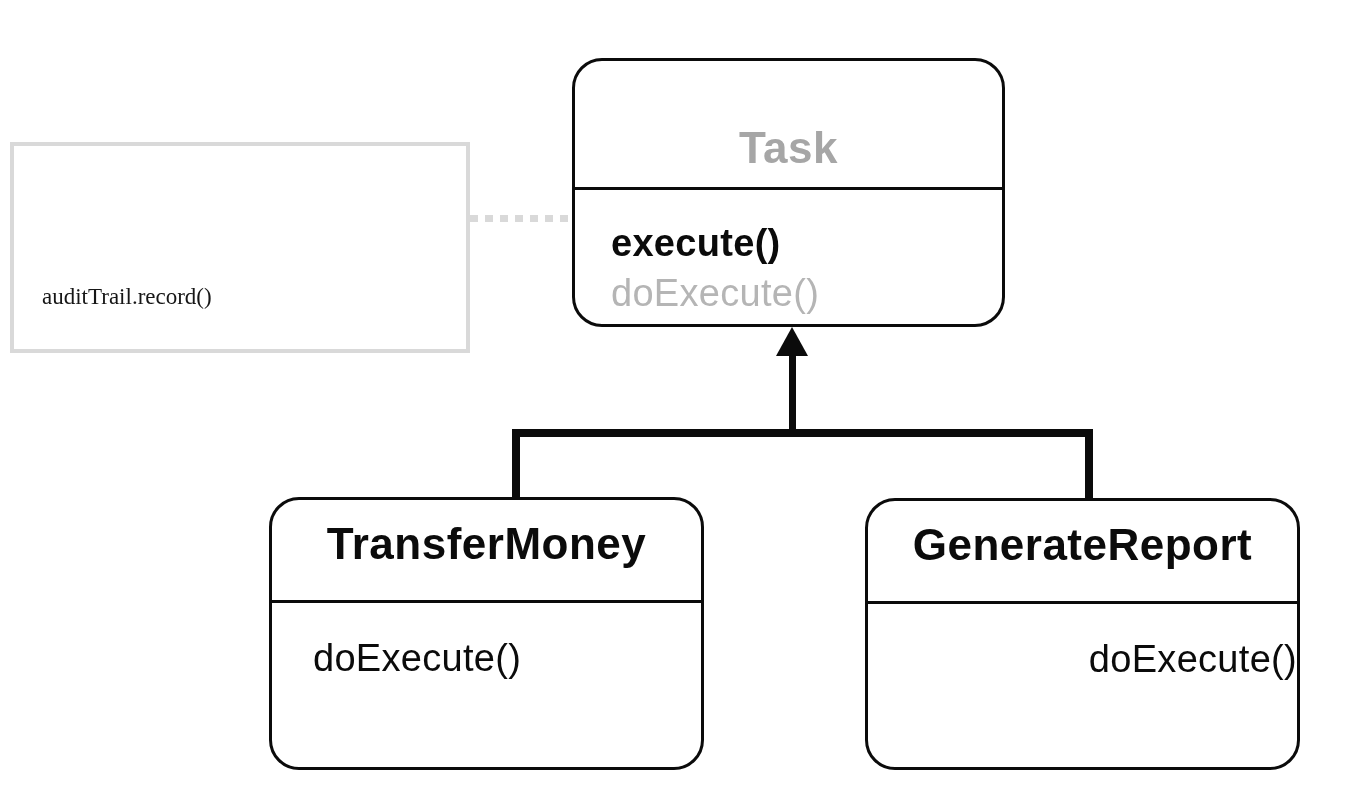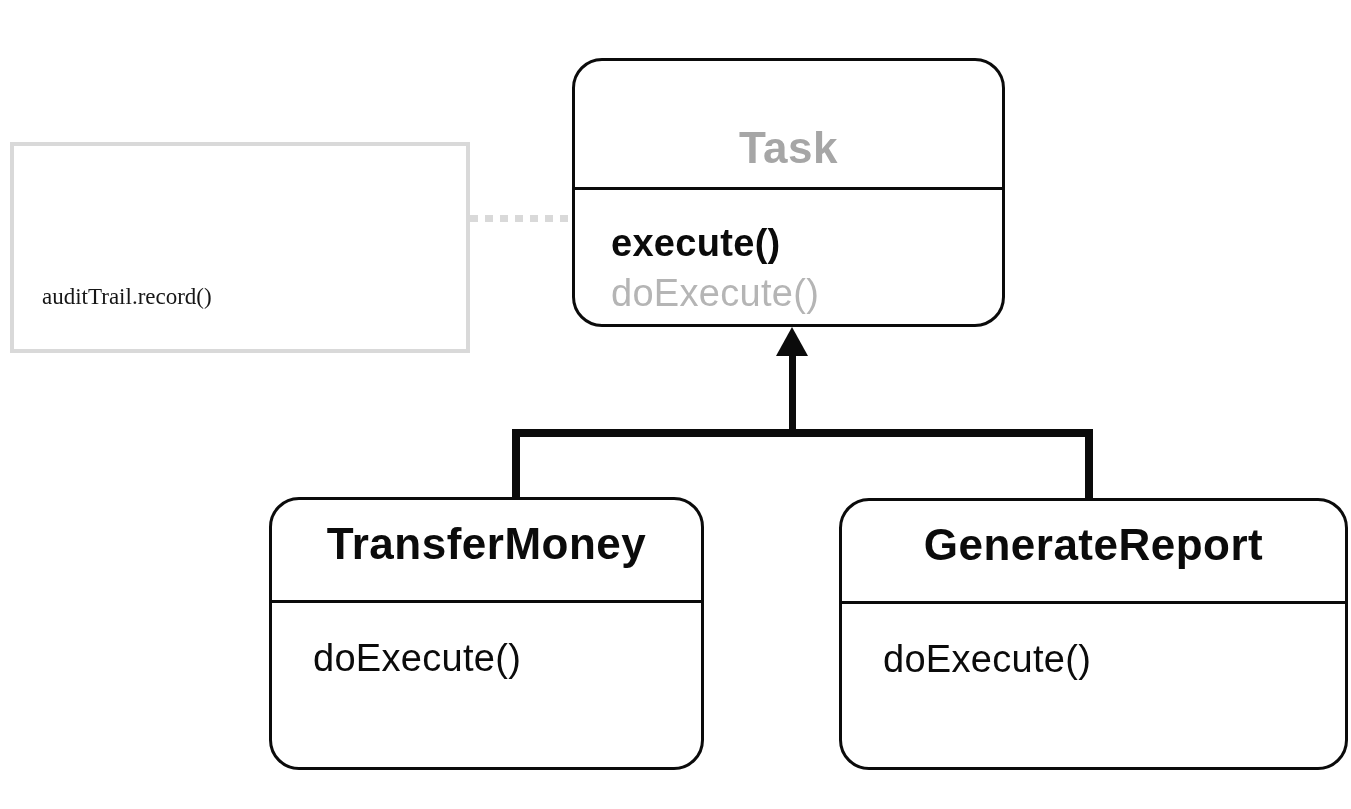--- a/index.html
+++ b/index.html
@@ -59,21 +59,21 @@
   }
 
   .task-box{left:572px;top:58px;width:433px;height:269px;}
   .task-box .uml-header{height:129px;padding-bottom:14px;align-items:flex-end;}
   .task-box .uml-title{color:var(--muted-title);}
   .task-box .uml-body{padding:28px 0 0 36px;}
   .method-strong{font-weight:700;color:var(--outline);}
   .method-muted{color:var(--muted-method);}
 
   .transfer-box{left:253px;top:497px;width:435px;height:273px;margin-left:16px;}
-  .report-box{left:839px;top:498px;width:509px;height:272px;}
+  .report-box{left:865px;top:498px;width:435px;height:272px;text-align:right;}
   .transfer-box .uml-header,.report-box .uml-header{height:103px;padding-bottom:12px;}
   .transfer-box .uml-body,.report-box .uml-body{padding:30px 0 0 41px;}
 
   
   .conn{position:absolute;background:var(--outline);}
   .conn-h{left:512px;top:429px;width:581px;height:8px;}
   .conn-left{left:512px;top:429px;width:8px;height:71px;}
   .conn-right{left:1085px;top:429px;width:8px;height:71px;}
   .conn-shaft{left:789px;top:352px;width:7px;height:85px;}
   .arrowhead{

